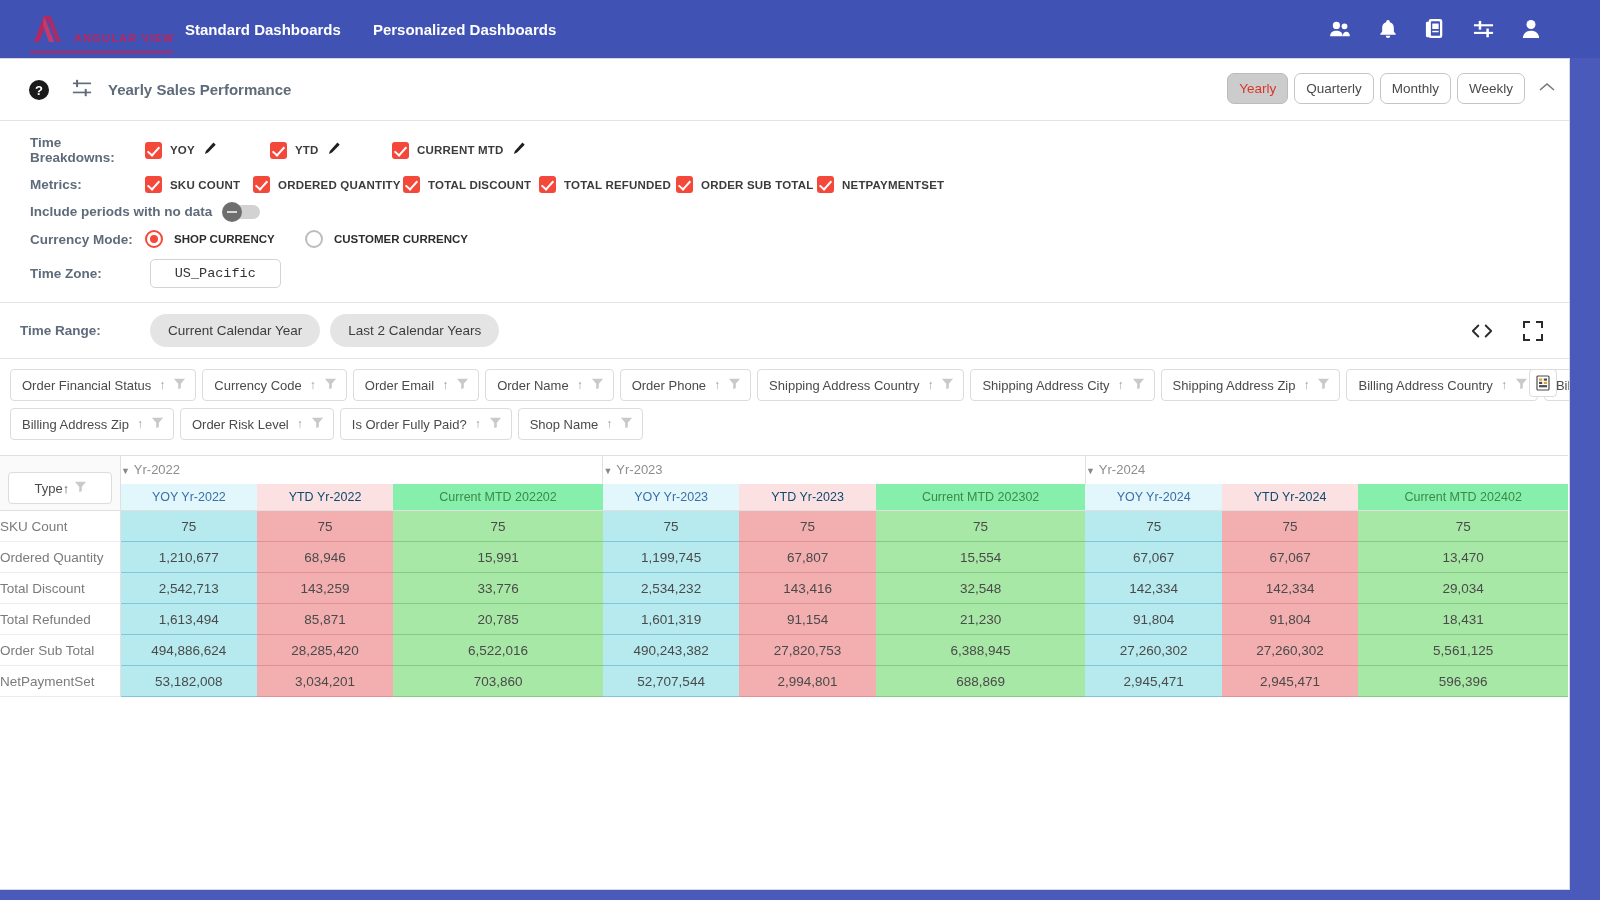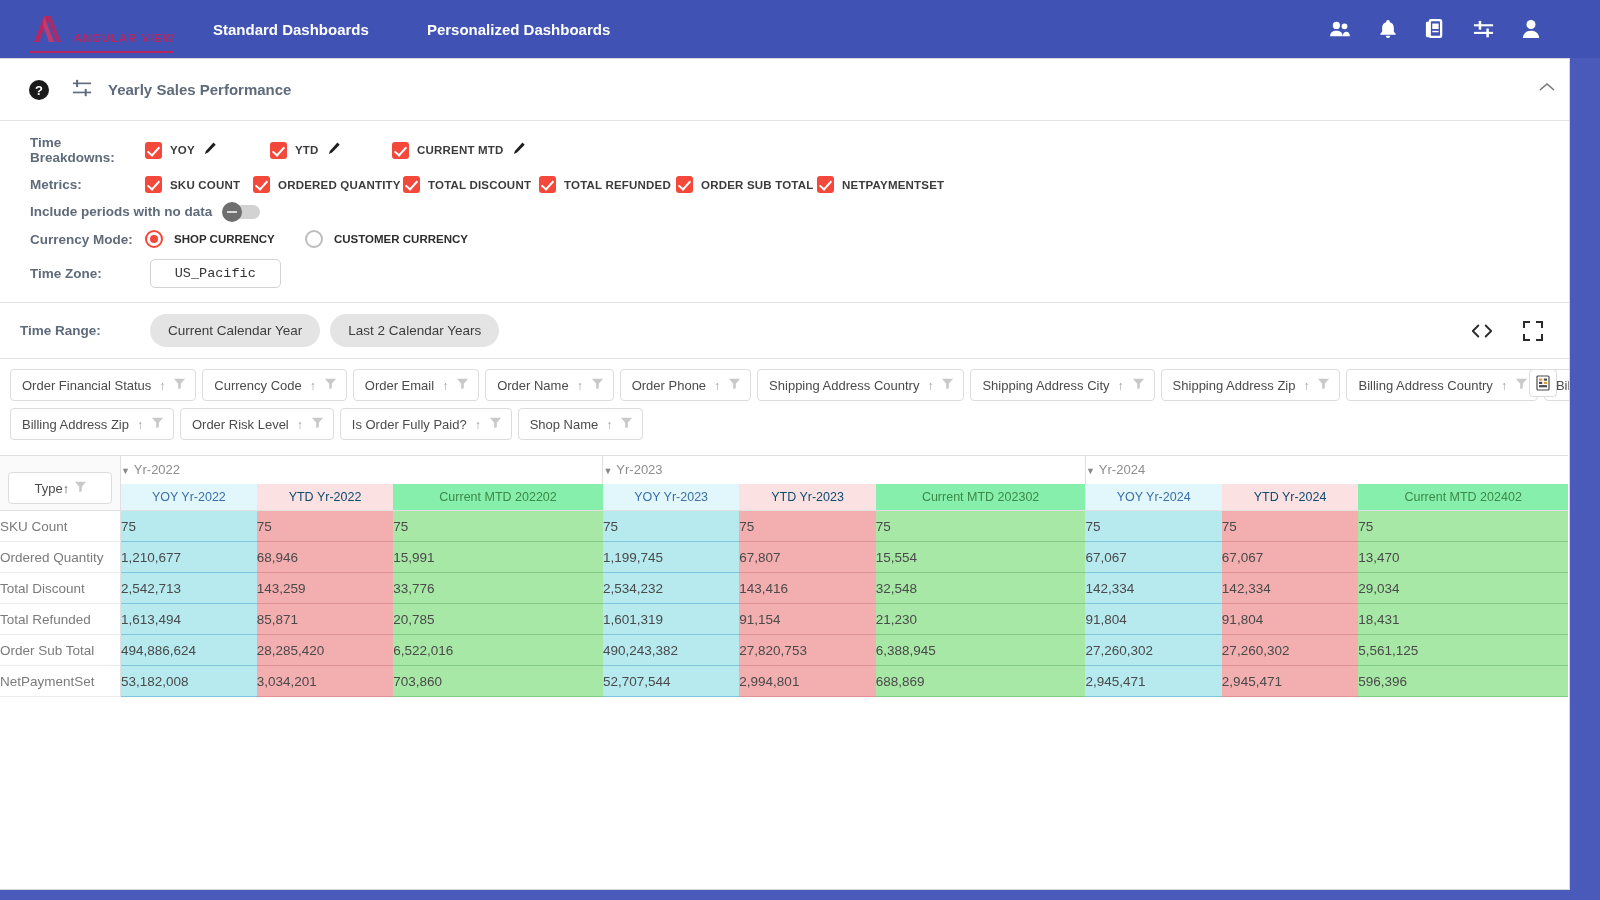--- a/index.html
+++ b/index.html
@@ -21,21 +21,21 @@
   .brand { display: flex; align-items: flex-end; margin-left: 30px; width: 155px; position: relative; }
   .brand-logo { width: 38px; height: 30px; position: relative; }
   .brand-logo svg { display:block; }
   .brand-text {
     color: #b5285f; font-size: 11px; font-weight: bold; letter-spacing: 1.2px;
     margin-left: 6px;
   }
   .brand-underline {
     position: absolute; left: 0; bottom: -9px; width: 143px; height: 2px; background: #b5285f;
   }
-  .navlinks { display: flex; align-items: flex-start; gap: 58px; margin-left: 28px; }
+  .navlinks { display: flex; align-items: flex-start; gap: 32px; }
   .navlink { color: #ffffff; font-size: 15px; font-weight: bold; cursor: pointer; }
   .nav-icons { margin-left: auto; margin-right: 60px; display: flex; align-items: center; gap: 28px; }
   .nav-icons svg { display: block; fill: #ffffff; cursor: pointer; }
 
   
   .card {
     position: absolute; left: 0; top: 58px; width: 1570px; height: 832px;
     background: #ffffff;
     border: 1px solid #d8d8d8;
     border-left: none;
@@ -130,21 +130,21 @@
   .tr-icons { position: absolute; right: 26px; display: flex; gap: 30px; align-items: center; }
   .tr-icons svg { cursor: pointer; display:block; }
 
   
   .filters { padding: 10px 0 6px 10px; position: relative; }
   .filters-rows { width: 1518px; }
   .frow { display: flex; gap: 6px; margin-bottom: 7px; flex-wrap: nowrap; }
   .fchip {
     border: 1px solid #dcdcdc; border-radius: 4px; background: #ffffff;
     padding: 7px 9px 7px 11px; font-size: 13px; color: #4b4b4b;
-    display: flex; align-items: flex-end; gap: 8px; cursor: pointer; white-space: nowrap;
+    display: flex; align-items: center; gap: 8px; cursor: pointer; white-space: nowrap;
   }
   .fchip .sorticon { color: #9b9b9b; font-size: 12px; }
   .xls-btn {
     position: absolute; right: 12px; top: 10px; width: 28px; height: 28px;
     border: 1px solid #dcdcdc; border-radius: 4px; background: #fff;
     display: flex; align-items: center; justify-content: center; cursor: pointer;
   }
 
   
   .tablewrap { margin-top: 2px; }
@@ -171,21 +171,21 @@
     border-bottom: 1px solid #e0e0e0;
     margin-top: 16px;
   }
   .h-blue { background: #e2f7fb; color: #3a6ea8; }
   .h-red  { background: #fbe1e2; color: #0c4a6e; }
   .h-grn  { background: #86efac; color: #3b8a46; }
   td.metric {
     padding-left: 10px; font-size: 13.5px; color: #7b7b7b; height: 31px;
     border-bottom: 1px solid #ececec; border-right: 1px solid #e0e0e0; background:#fff;
   }
-  td.val { text-align: left; padding-right: 11px; font-size: 13.5px; color: #4a4a4a; height: 31px; }
+  td.val { text-align: center; padding-right: 11px; font-size: 13.5px; color: #4a4a4a; height: 31px; }
   td.c-blue { background: #b6eaef; border-bottom: 1px solid #7fc6dd; }
   td.c-red  { background: #f3aeb0; border-bottom: 1px solid #e09195; }
   td.c-grn  { background: #a8e8a6; border-bottom: 1px solid #82ca85; }
 </style>
 </head>
 <body>
 
 <div class="topnav">
   <div class="brand">
     <span class="brand-logo">
@@ -255,20 +255,26 @@
     <span class="tune-icon">
       <svg width="20" height="20" viewBox="0 0 22 22" fill="#5f6b7a">
           <rect x="1" y="5" width="20" height="1.8"></rect>
           <rect x="1" y="15" width="20" height="1.8"></rect>
           <rect x="4.5" y="2" width="2.2" height="8"></rect>
           <rect x="14" y="12" width="2.2" height="8"></rect>
         </svg>
     </span>
     <span class="page-title">Yearly Sales Performance</span>
 
+    <div class="period-group">
+      <button class="period-btn active">Yearly</button>
+      <button class="period-btn">Quarterly</button>
+      <button class="period-btn">Monthly</button>
+      <button class="period-btn">Weekly</button>
+    </div>
     <span class="collapse-caret">
       <svg width="16" height="10" viewBox="0 0 16 10">
           <path d="M1 8 L8 2 L15 8" stroke="#777" stroke-width="1.6" fill="none"></path>
         </svg>
     </span>
   </div>
 
   <div class="options">
 
     <div class="opt-row">

